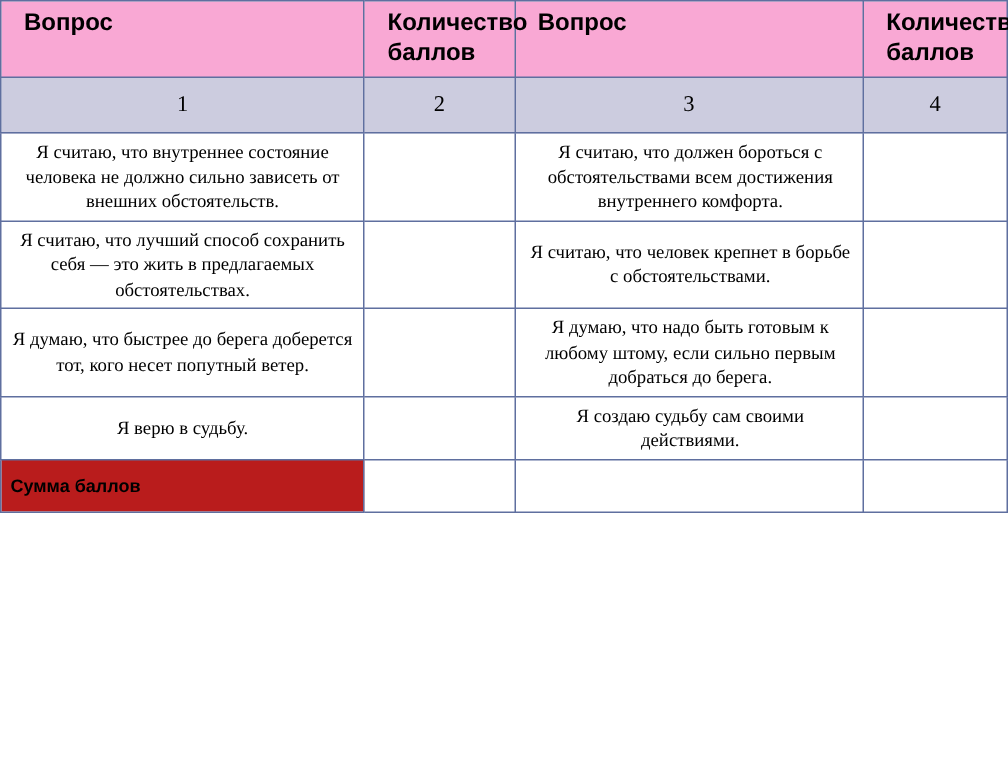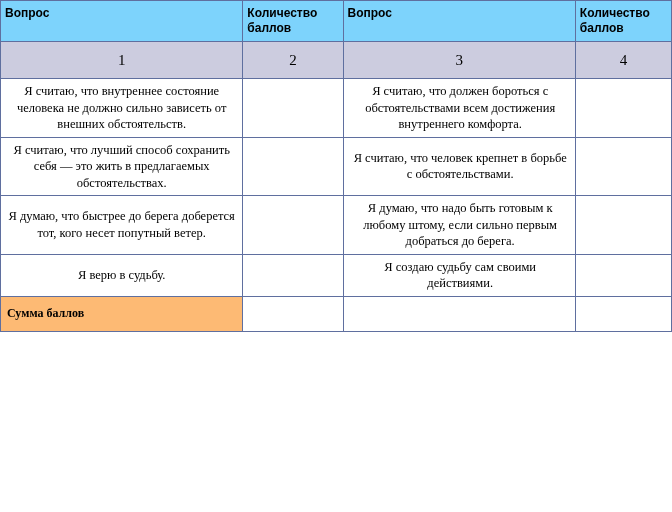--- a/index.html
+++ b/index.html
@@ -24,28 +24,28 @@
     vertical-align: middle;
     padding: 4px 6px;
   }
   
   col.c1 { width: 242px; }
   col.c2 { width: 100px; }
   col.c3 { width: 232px; }
   col.c4 { width: 96px; }
 
   tr.header-row td {
-    background: #7dd3fc;
+    background: #f9a8d4;
     font-family: "Liberation Sans", sans-serif;
     font-weight: bold;
-    font-size: 12px;
+    font-size: 16px;
     vertical-align: top;
     height: 30px;
     line-height: 1.25;
-    padding: 5px 4px;
+    padding: 5px 15px;
   }
   tr.number-row td {
     background: #ccccdf;
     font-family: "Liberation Serif", serif;
     font-size: 15px;
     text-align: center;
     height: 28px;
     vertical-align: middle;
   }
   td.qcell {
@@ -55,22 +55,22 @@
     vertical-align: middle;
     text-align: center;
   }
   td.qcell.right-col {
     padding-left: 8px;
   }
   td.scorecell {
     background: #ffffff;
   }
   tr.sum-row td.sumlabel {
-    background: #fdba74;
-    font-family: Liberation Serif, serif;
+    background: #b91c1c;
+    font-family: Liberation Sans, sans-serif;
     font-weight: bold;
     font-size: 12px;
     color: #000000;
     height: 26px;
     vertical-align: middle;
   }
   tr.sum-row td.sumblank {
     background: #ffffff;
     height: 26px;
   }

